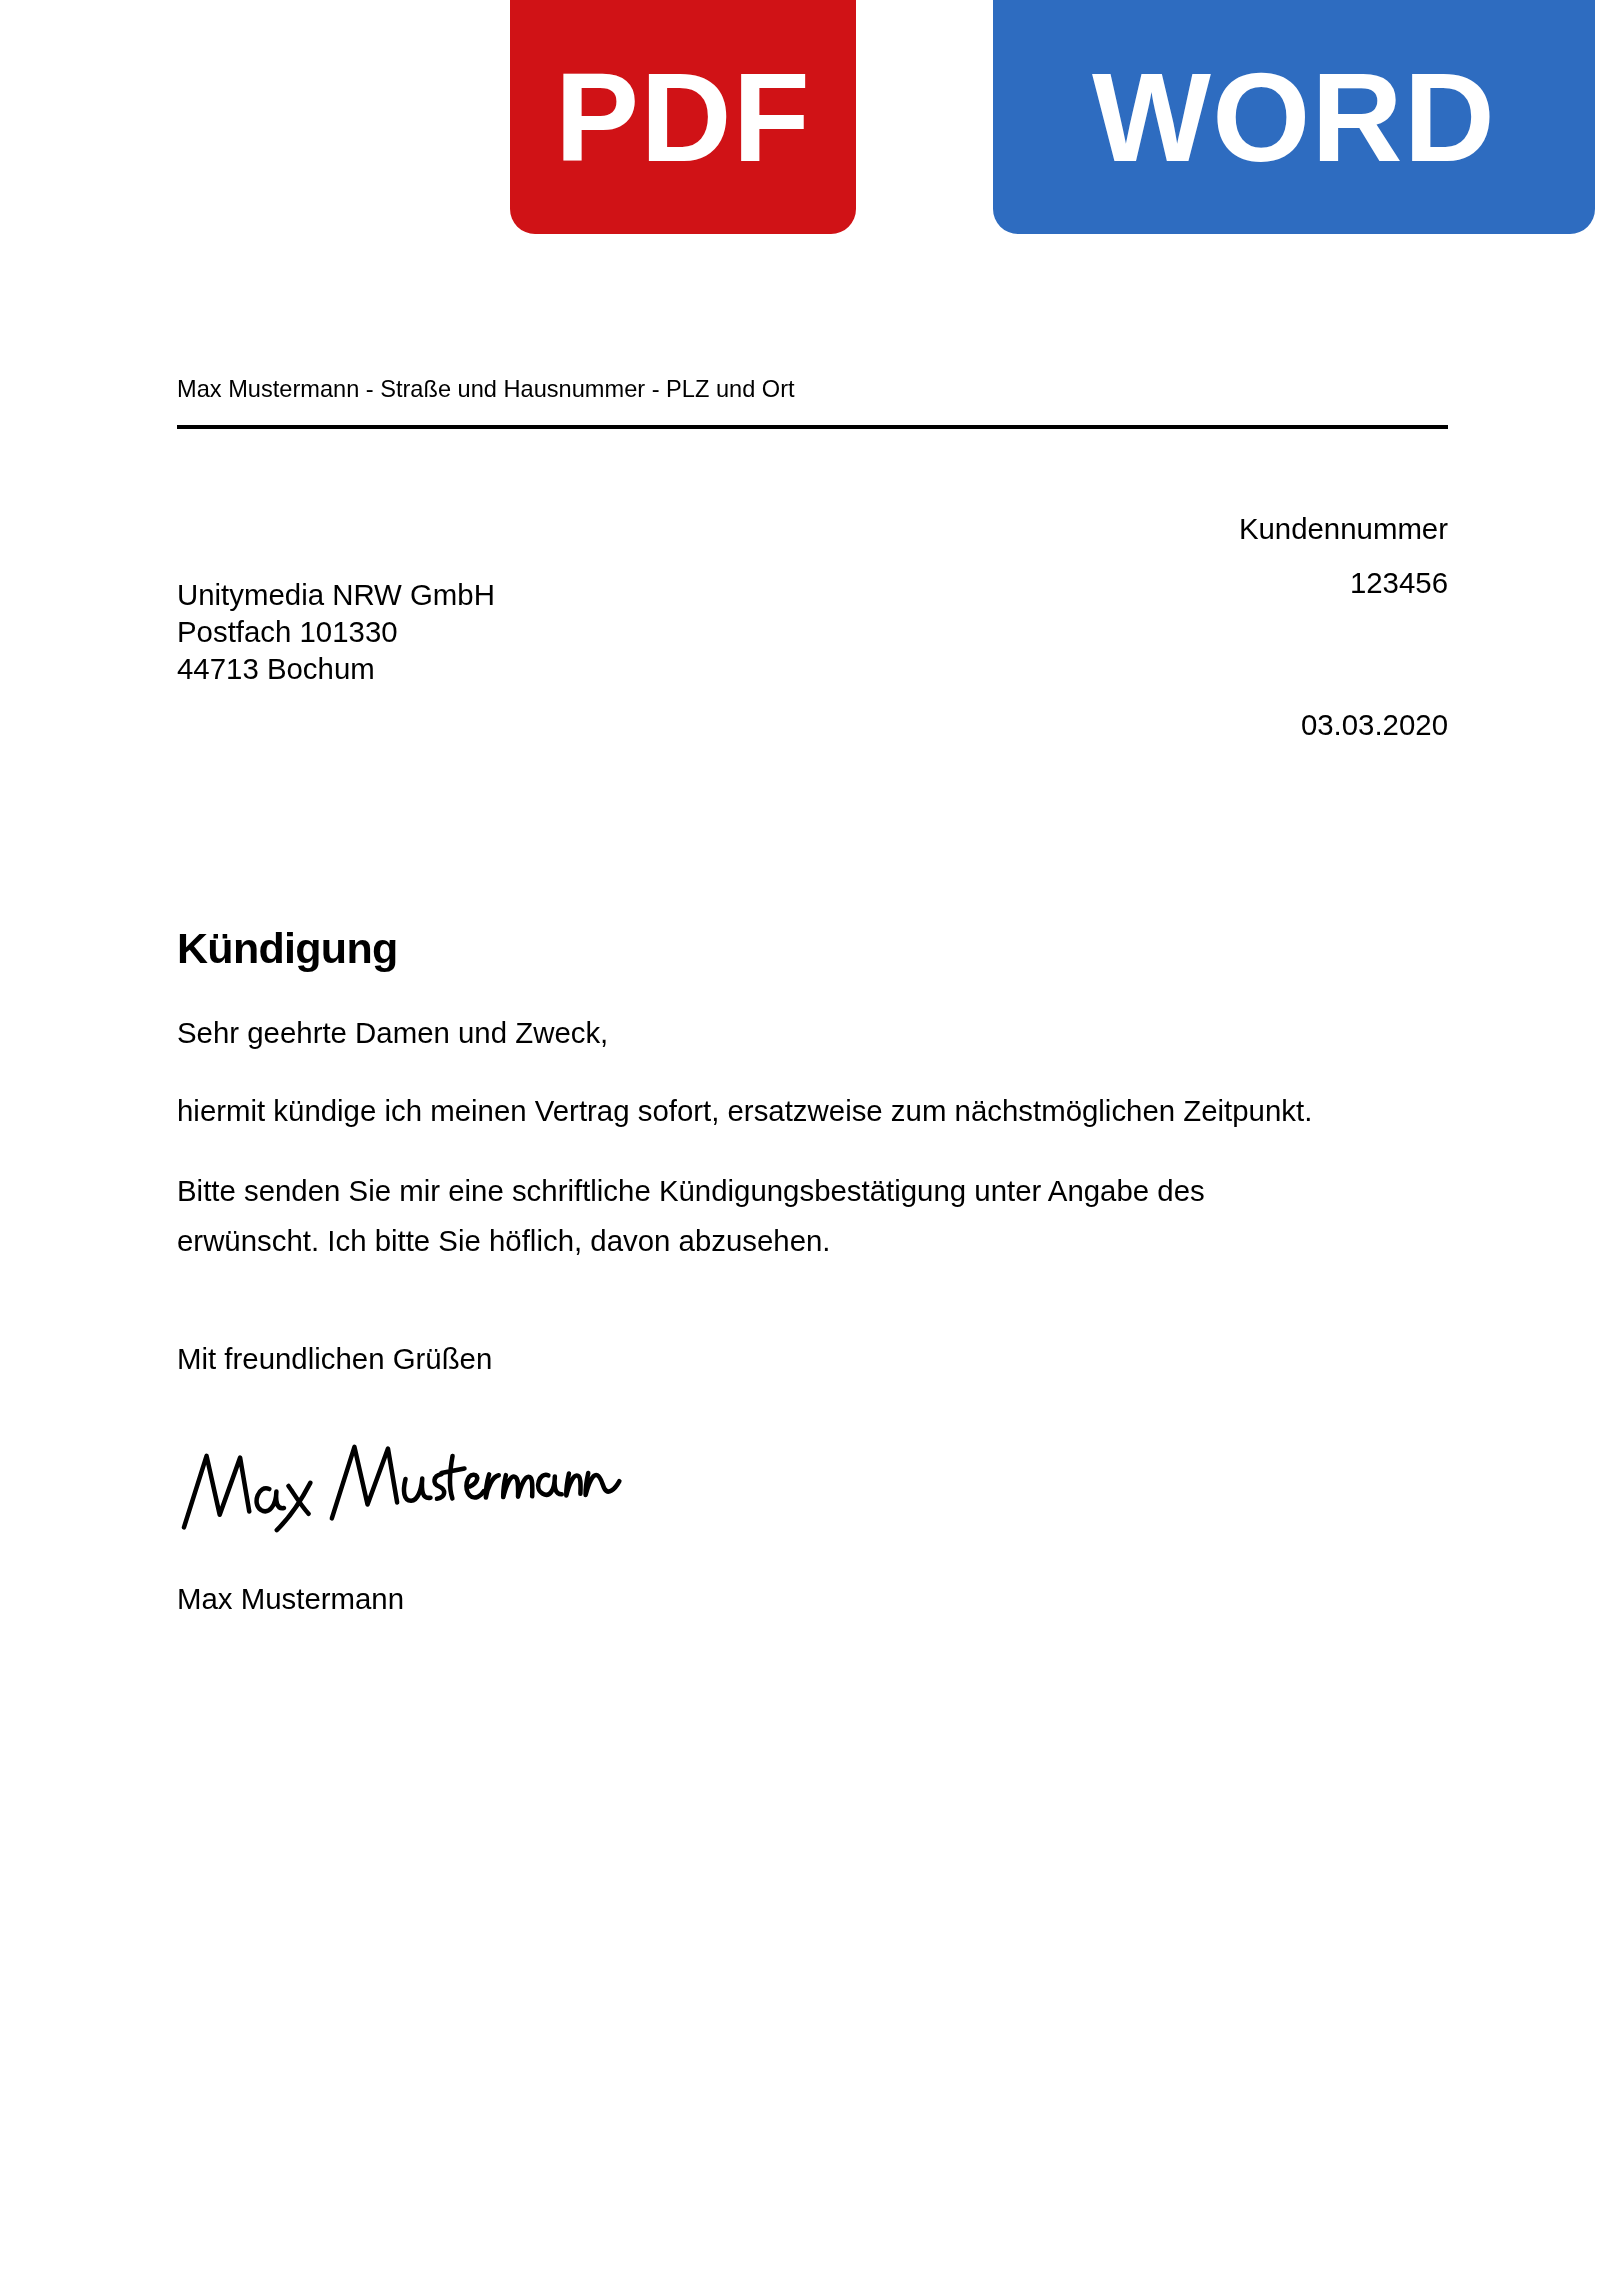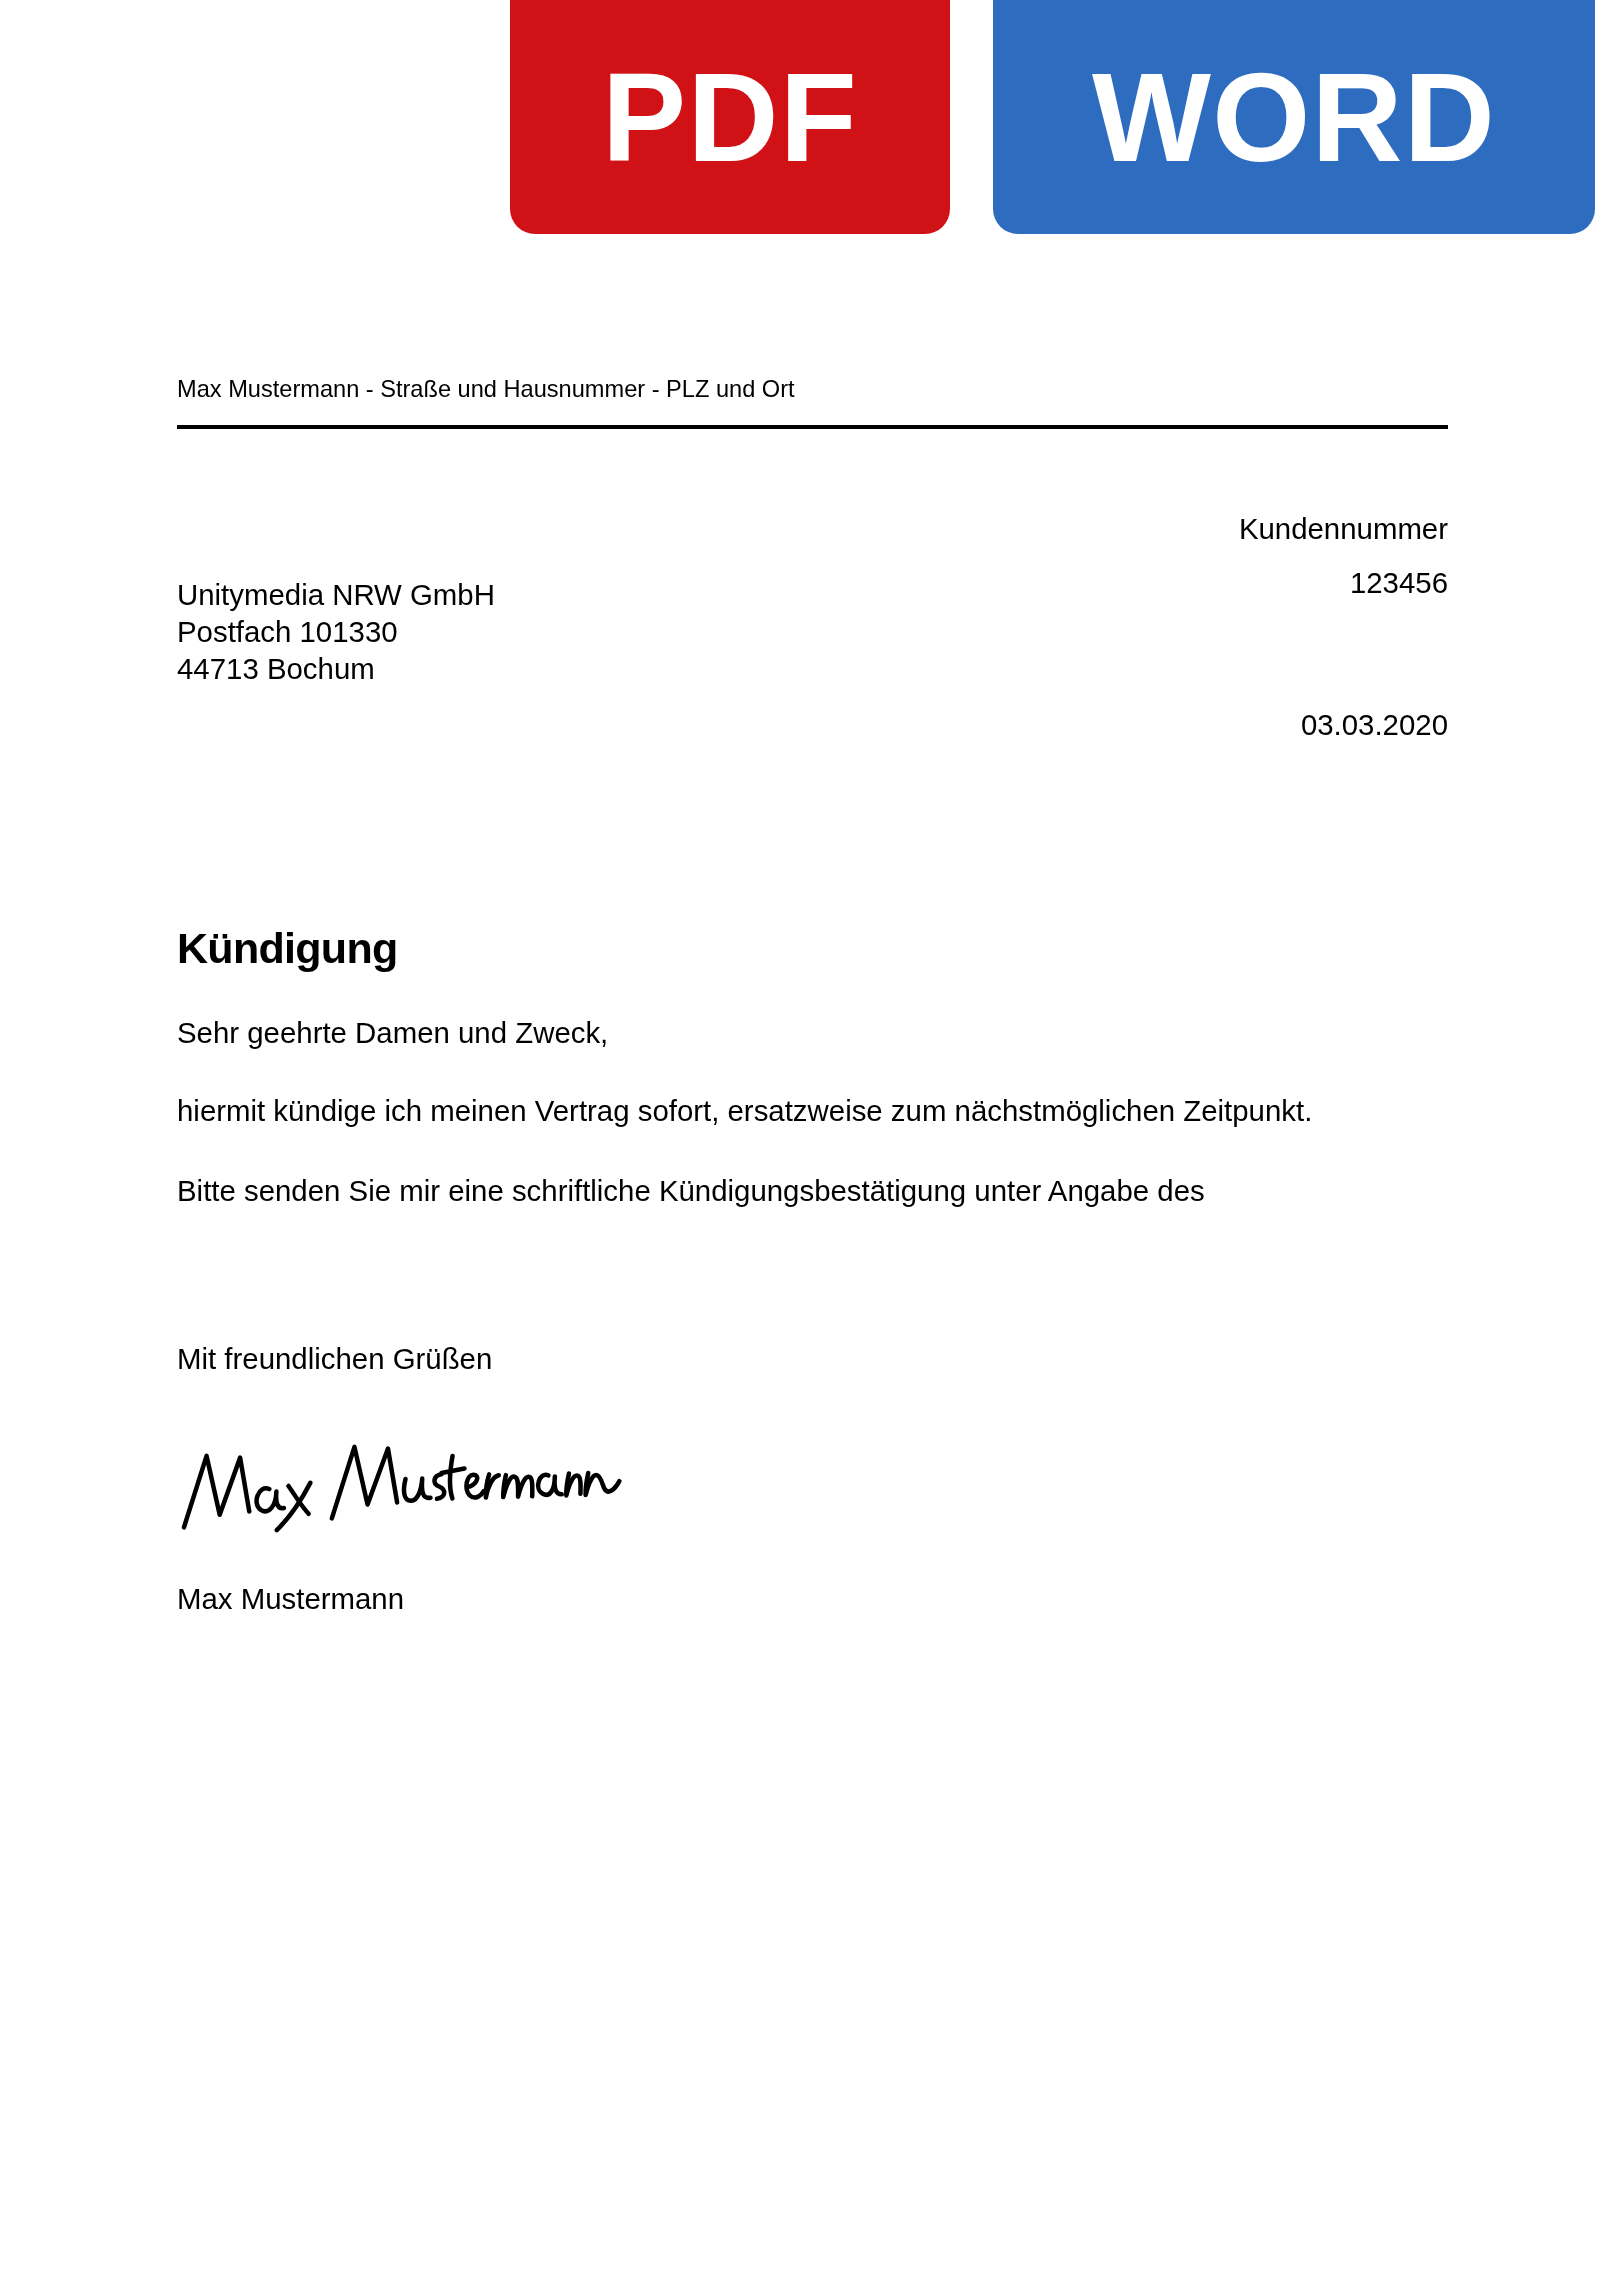--- a/index.html
+++ b/index.html
@@ -25,21 +25,21 @@
     border: none;
     border-radius: 0 0 25px 25px;
     color: #ffffff;
     font-family: "Liberation Sans", sans-serif;
     font-weight: bold;
     font-size: 126px;
     letter-spacing: 1.3px;
     cursor: pointer;
     padding: 0;
   }
-  .dl-btn.pdf  { left: 510px;  width: 440px; }
+  .dl-btn.pdf  { left: 510px;  width: 346px; }
   .dl-btn.word { left: 993px; width: 602px; }
 
   
   .abs { position: absolute; }
   .sender-line {
     left: 177px; top: 378px;
     font-size: 23.6px; line-height: 1;
     white-space: nowrap;
   }
   .sender-rule {
@@ -104,20 +104,21 @@
   <div class="abs right-al letter-date">03.03.2020</div>
 
   <div class="abs subject">Kündigung</div>
 
   <div class="abs bodyline salutation">Sehr geehrte Damen und Zweck,</div>
 
   <div class="abs bodyline para1">hiermit kündige ich meinen Vertrag sofort, ersatzweise zum nächstmöglichen Zeitpunkt.</div>
 
   <div class="abs para2">
     <div>Bitte senden Sie mir eine schriftliche Kündigungsbestätigung unter Angabe des</div>
+    <div>erwünscht. Ich bitte Sie höflich, davon abzusehen.</div>
   </div>
 
   <div class="abs bodyline closing">Mit freundlichen Grüßen</div>
 
   <div class="abs signature" role="img" aria-label="Max Mustermann">
     <svg viewBox="0 0 690 160" xmlns="http://www.w3.org/2000/svg">
       <g fill="none" stroke="#000000" stroke-width="7" stroke-linecap="round" stroke-linejoin="round">
 
         <path d="M 8 130 L 46 20 L 64 112 L 98 24 L 110 108"></path>
         <path d="M 142 74 C 126 66 114 96 128 106 C 140 114 152 100 153 78 C 151 94 153 106 164 104"></path>

